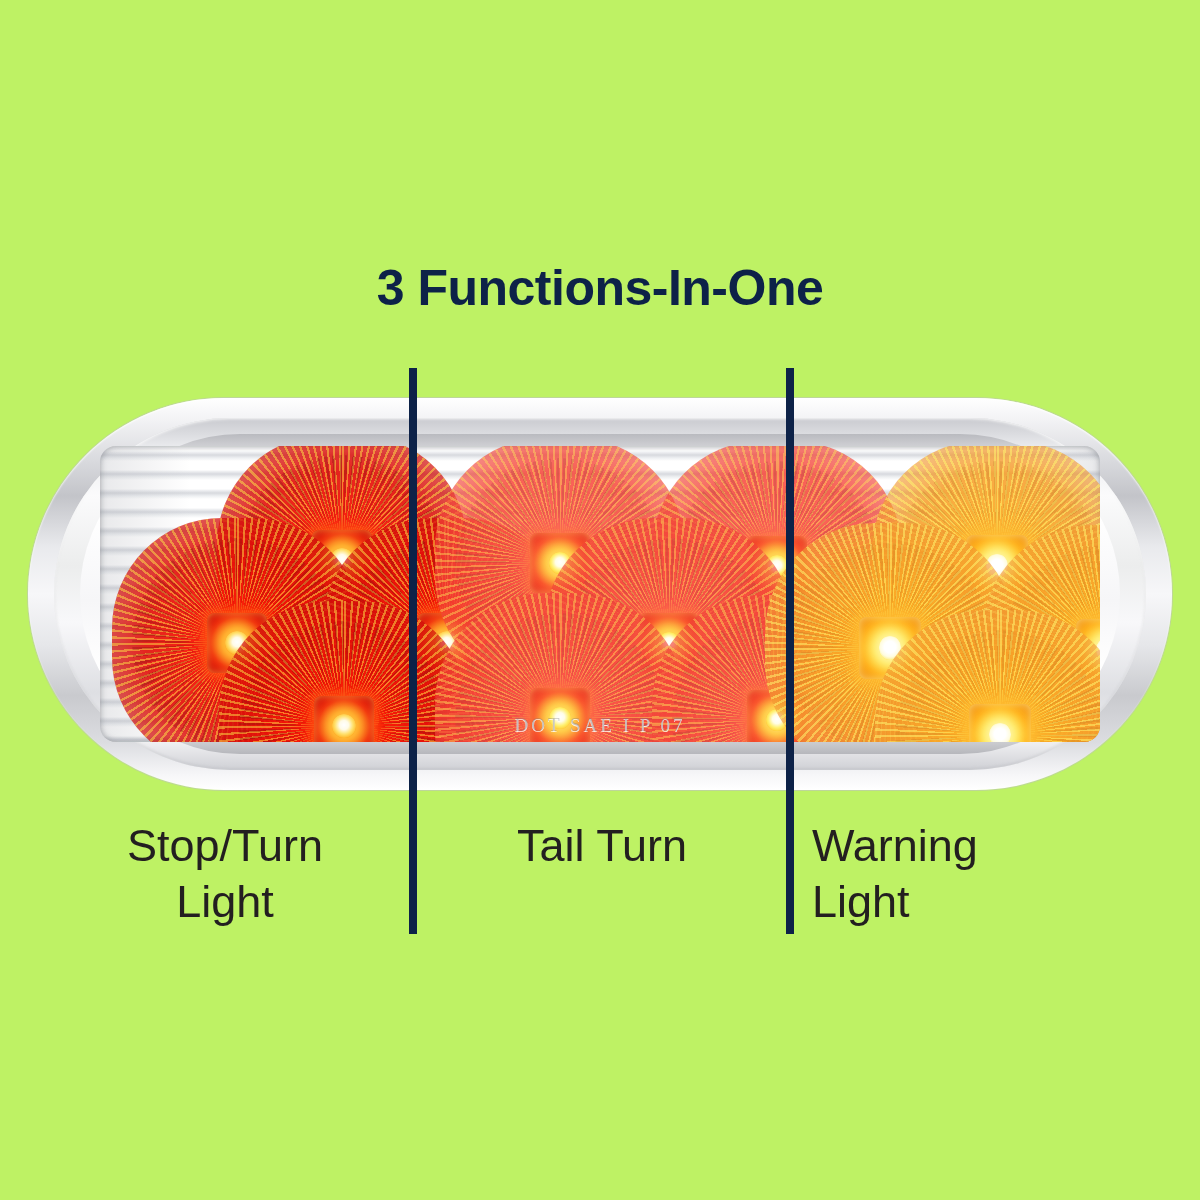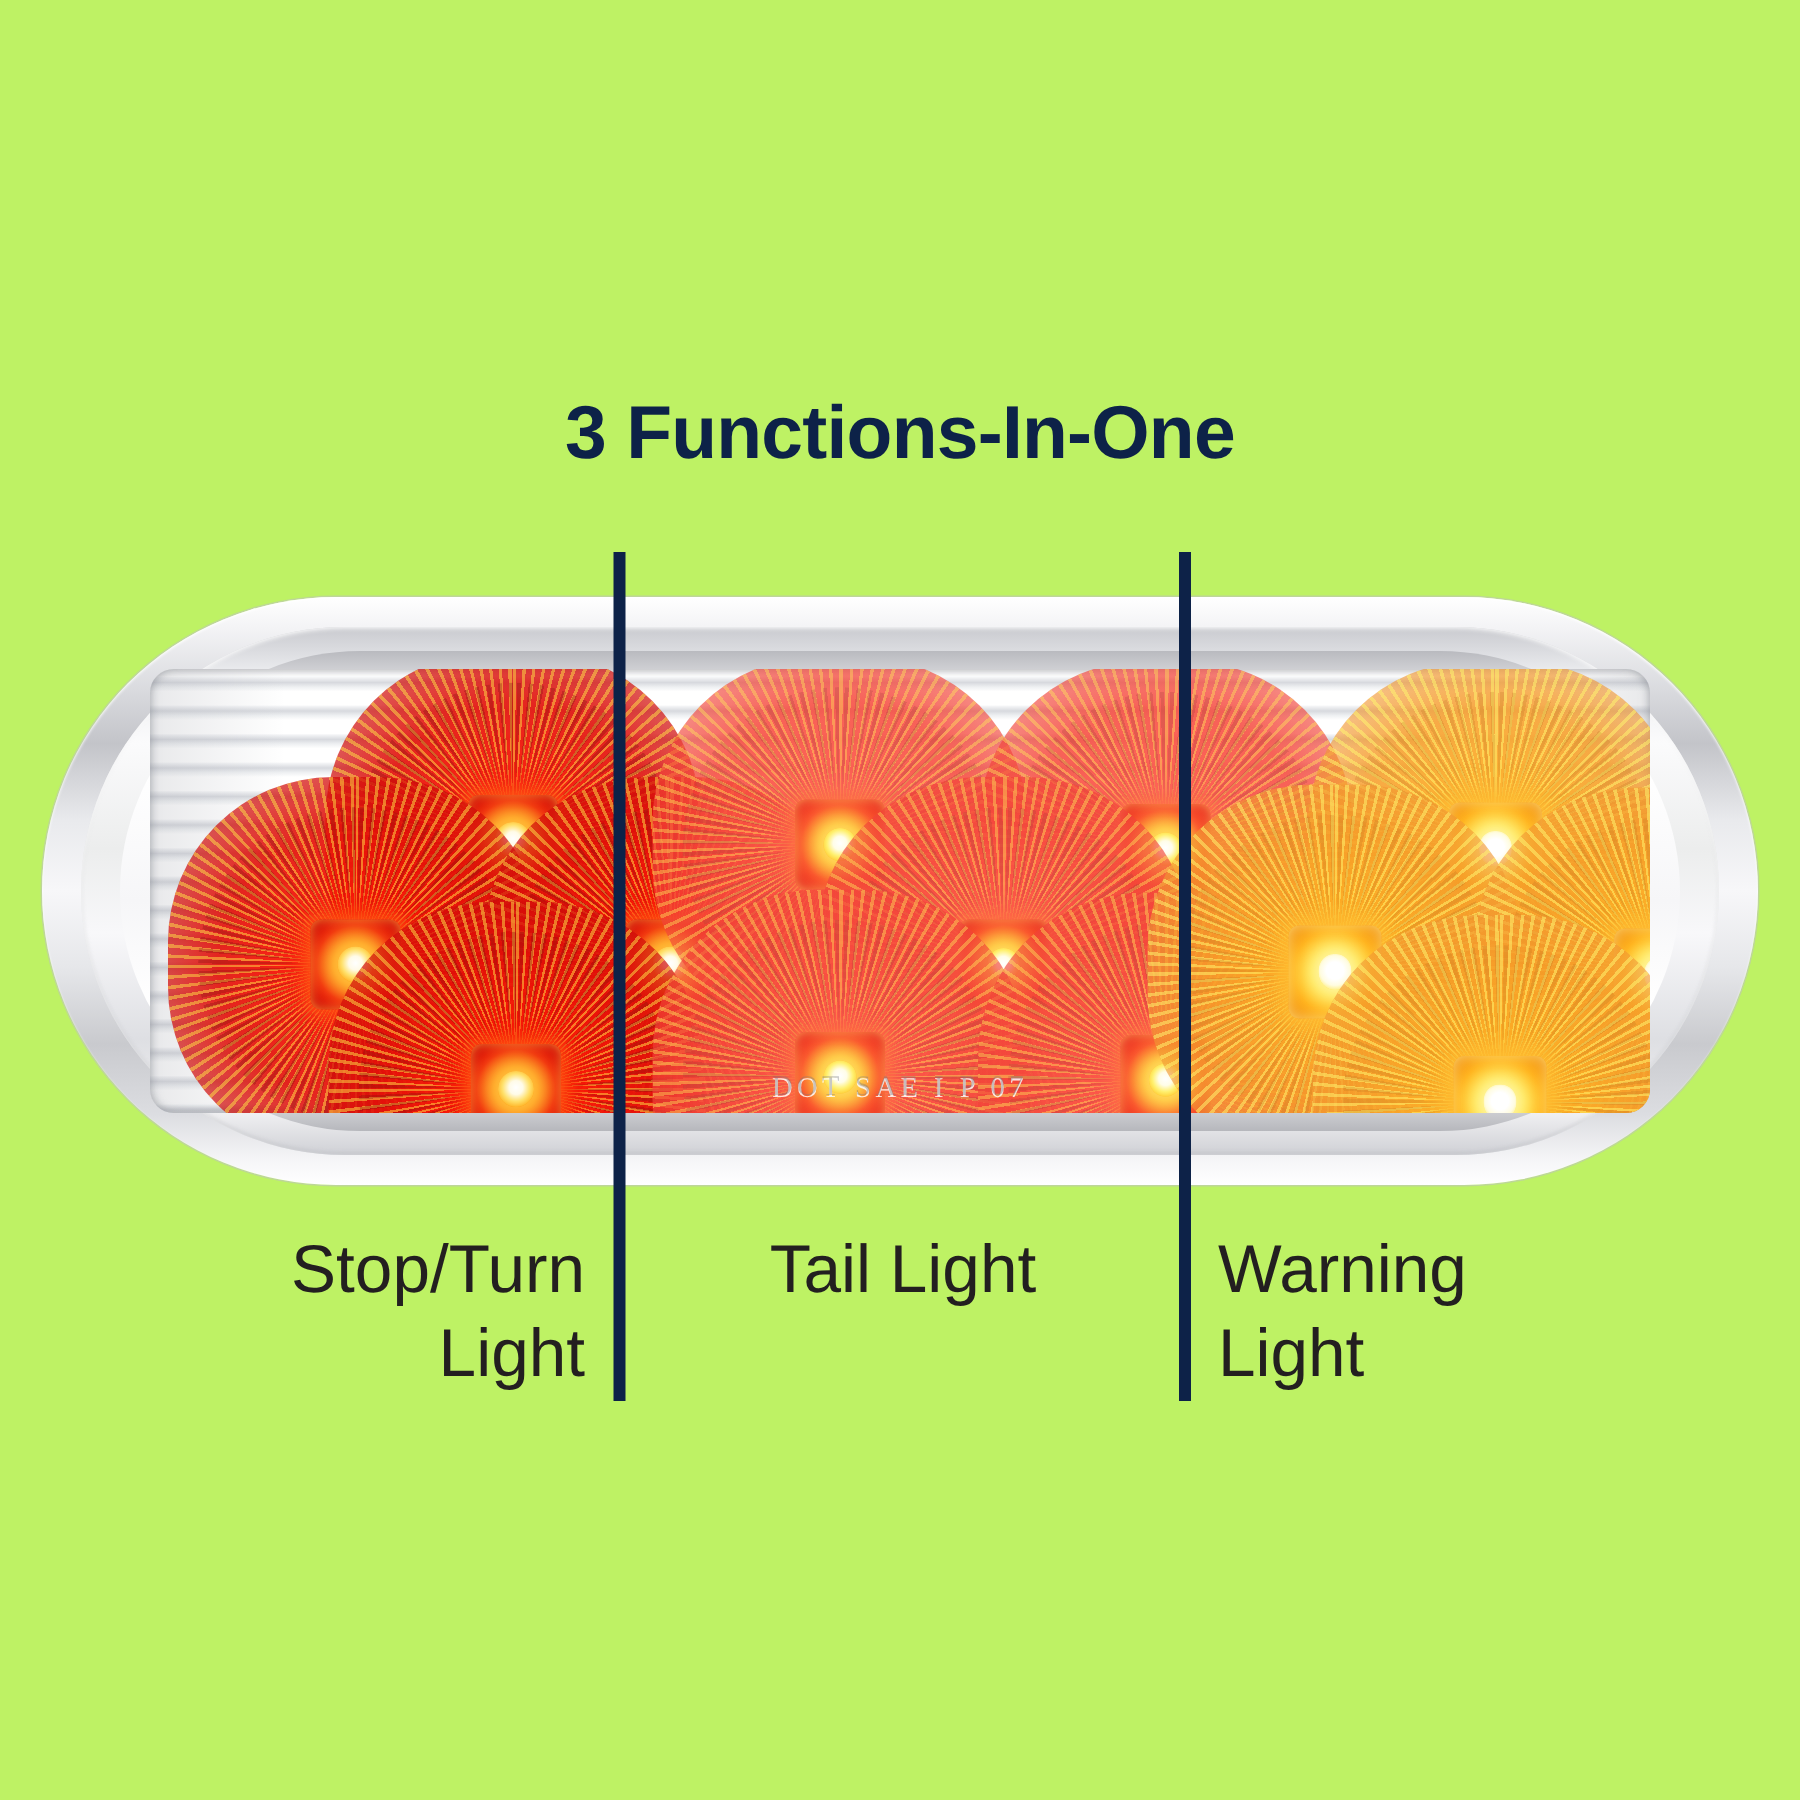--- a/index.html
+++ b/index.html
@@ -362,21 +362,21 @@
     position: absolute;
     font-size: 45px;
     line-height: 56px;
     color: #231f20;
     font-family: "Liberation Sans", sans-serif;
   }
   .label.lbl-stop {
     left: 60px;
     top: 0;
     width: 330px;
-    text-align: right;
+    text-align: center;
   }
   .label.lbl-tail {
     left: 420px;
     top: 0;
     width: 364px;
     text-align: center;
   }
   .label.lbl-warn {
     left: 812px;
     top: 0;
@@ -501,21 +501,21 @@
 
   <div class="divider d-left"></div>
   <div class="divider d-right"></div>
 
   <div class="labels">
     <div class="label lbl-stop">
       <span>Stop/Turn</span><br>
       <span>Light</span>
     </div>
     <div class="label lbl-tail">
-      <span>Tail Light</span>
+      <span>Tail Turn</span>
     </div>
     <div class="label lbl-warn">
       <span>Warning</span><br>
       <span>Light</span>
     </div>
   </div>
 
 </div>
 
 </body></html>

